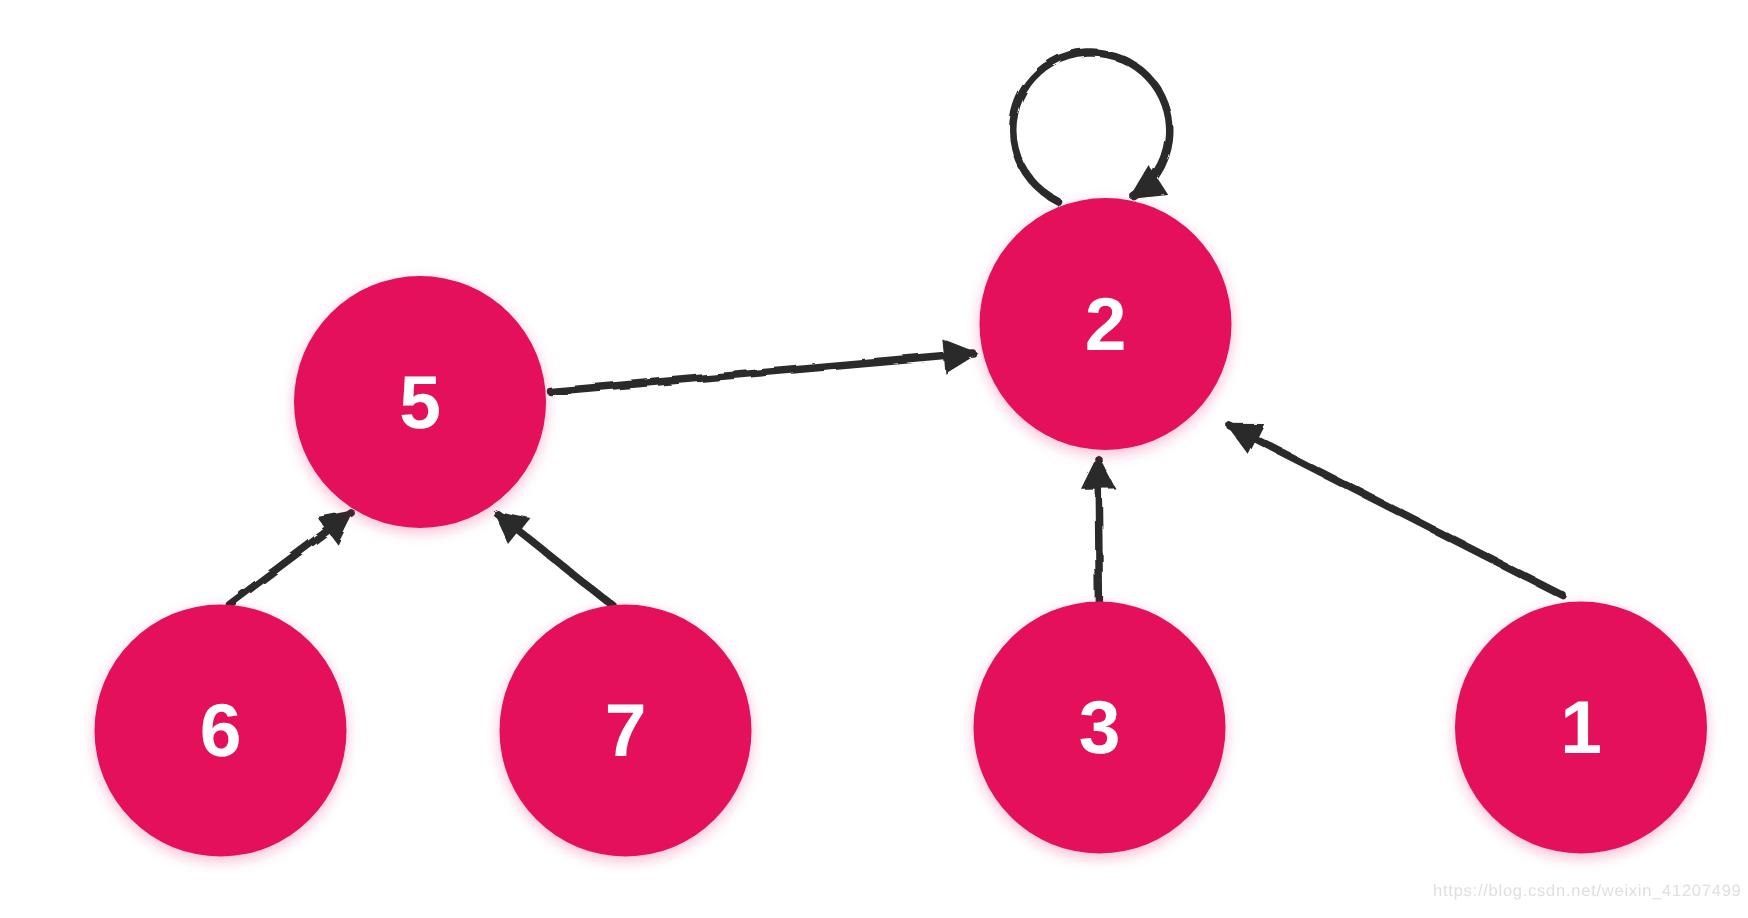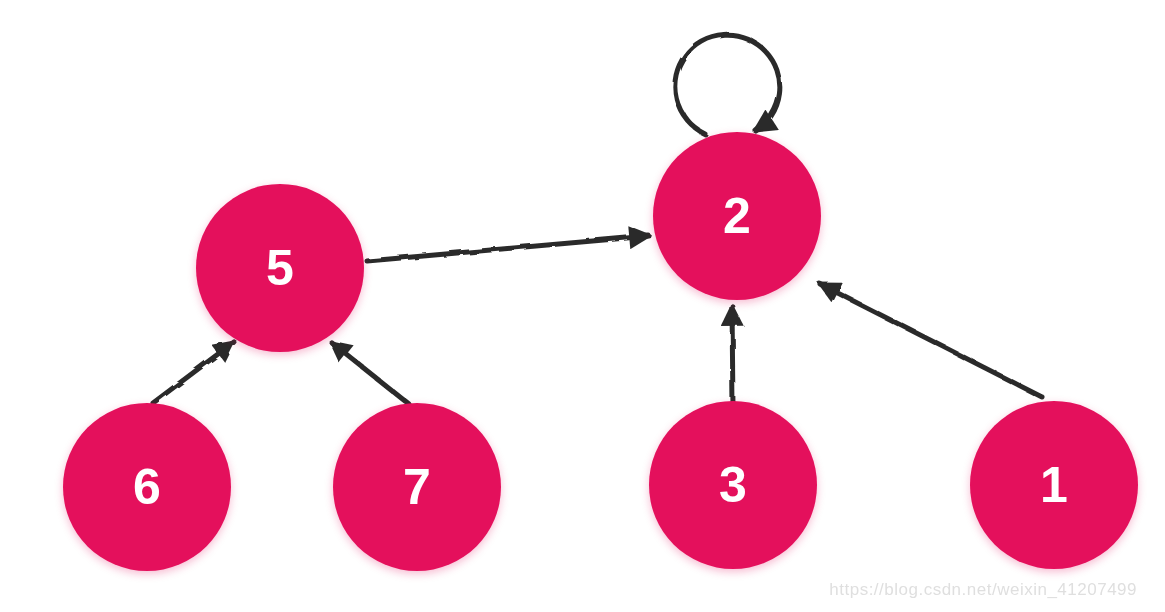--- a/index.html
+++ b/index.html
@@ -51,23 +51,23 @@
   .node-1 { left: 970px; top: 401px; }
   .edge-path {
     fill: none;
     stroke: var(--edge);
     stroke-width: 5;
     stroke-linecap: round;
   }
   .arrow-head { fill: var(--edge); }
   .watermark {
     position: absolute;
-    right: 28px;
+    right: 4px;
     bottom: 12px;
-    font-size: 17px;
+    font-size: 11px;
     letter-spacing: 0.5px;
     color: var(--watermark);
     user-select: none;
   }
 </style>
 </head>
 <body>
 
 <div class="diagram">
 

